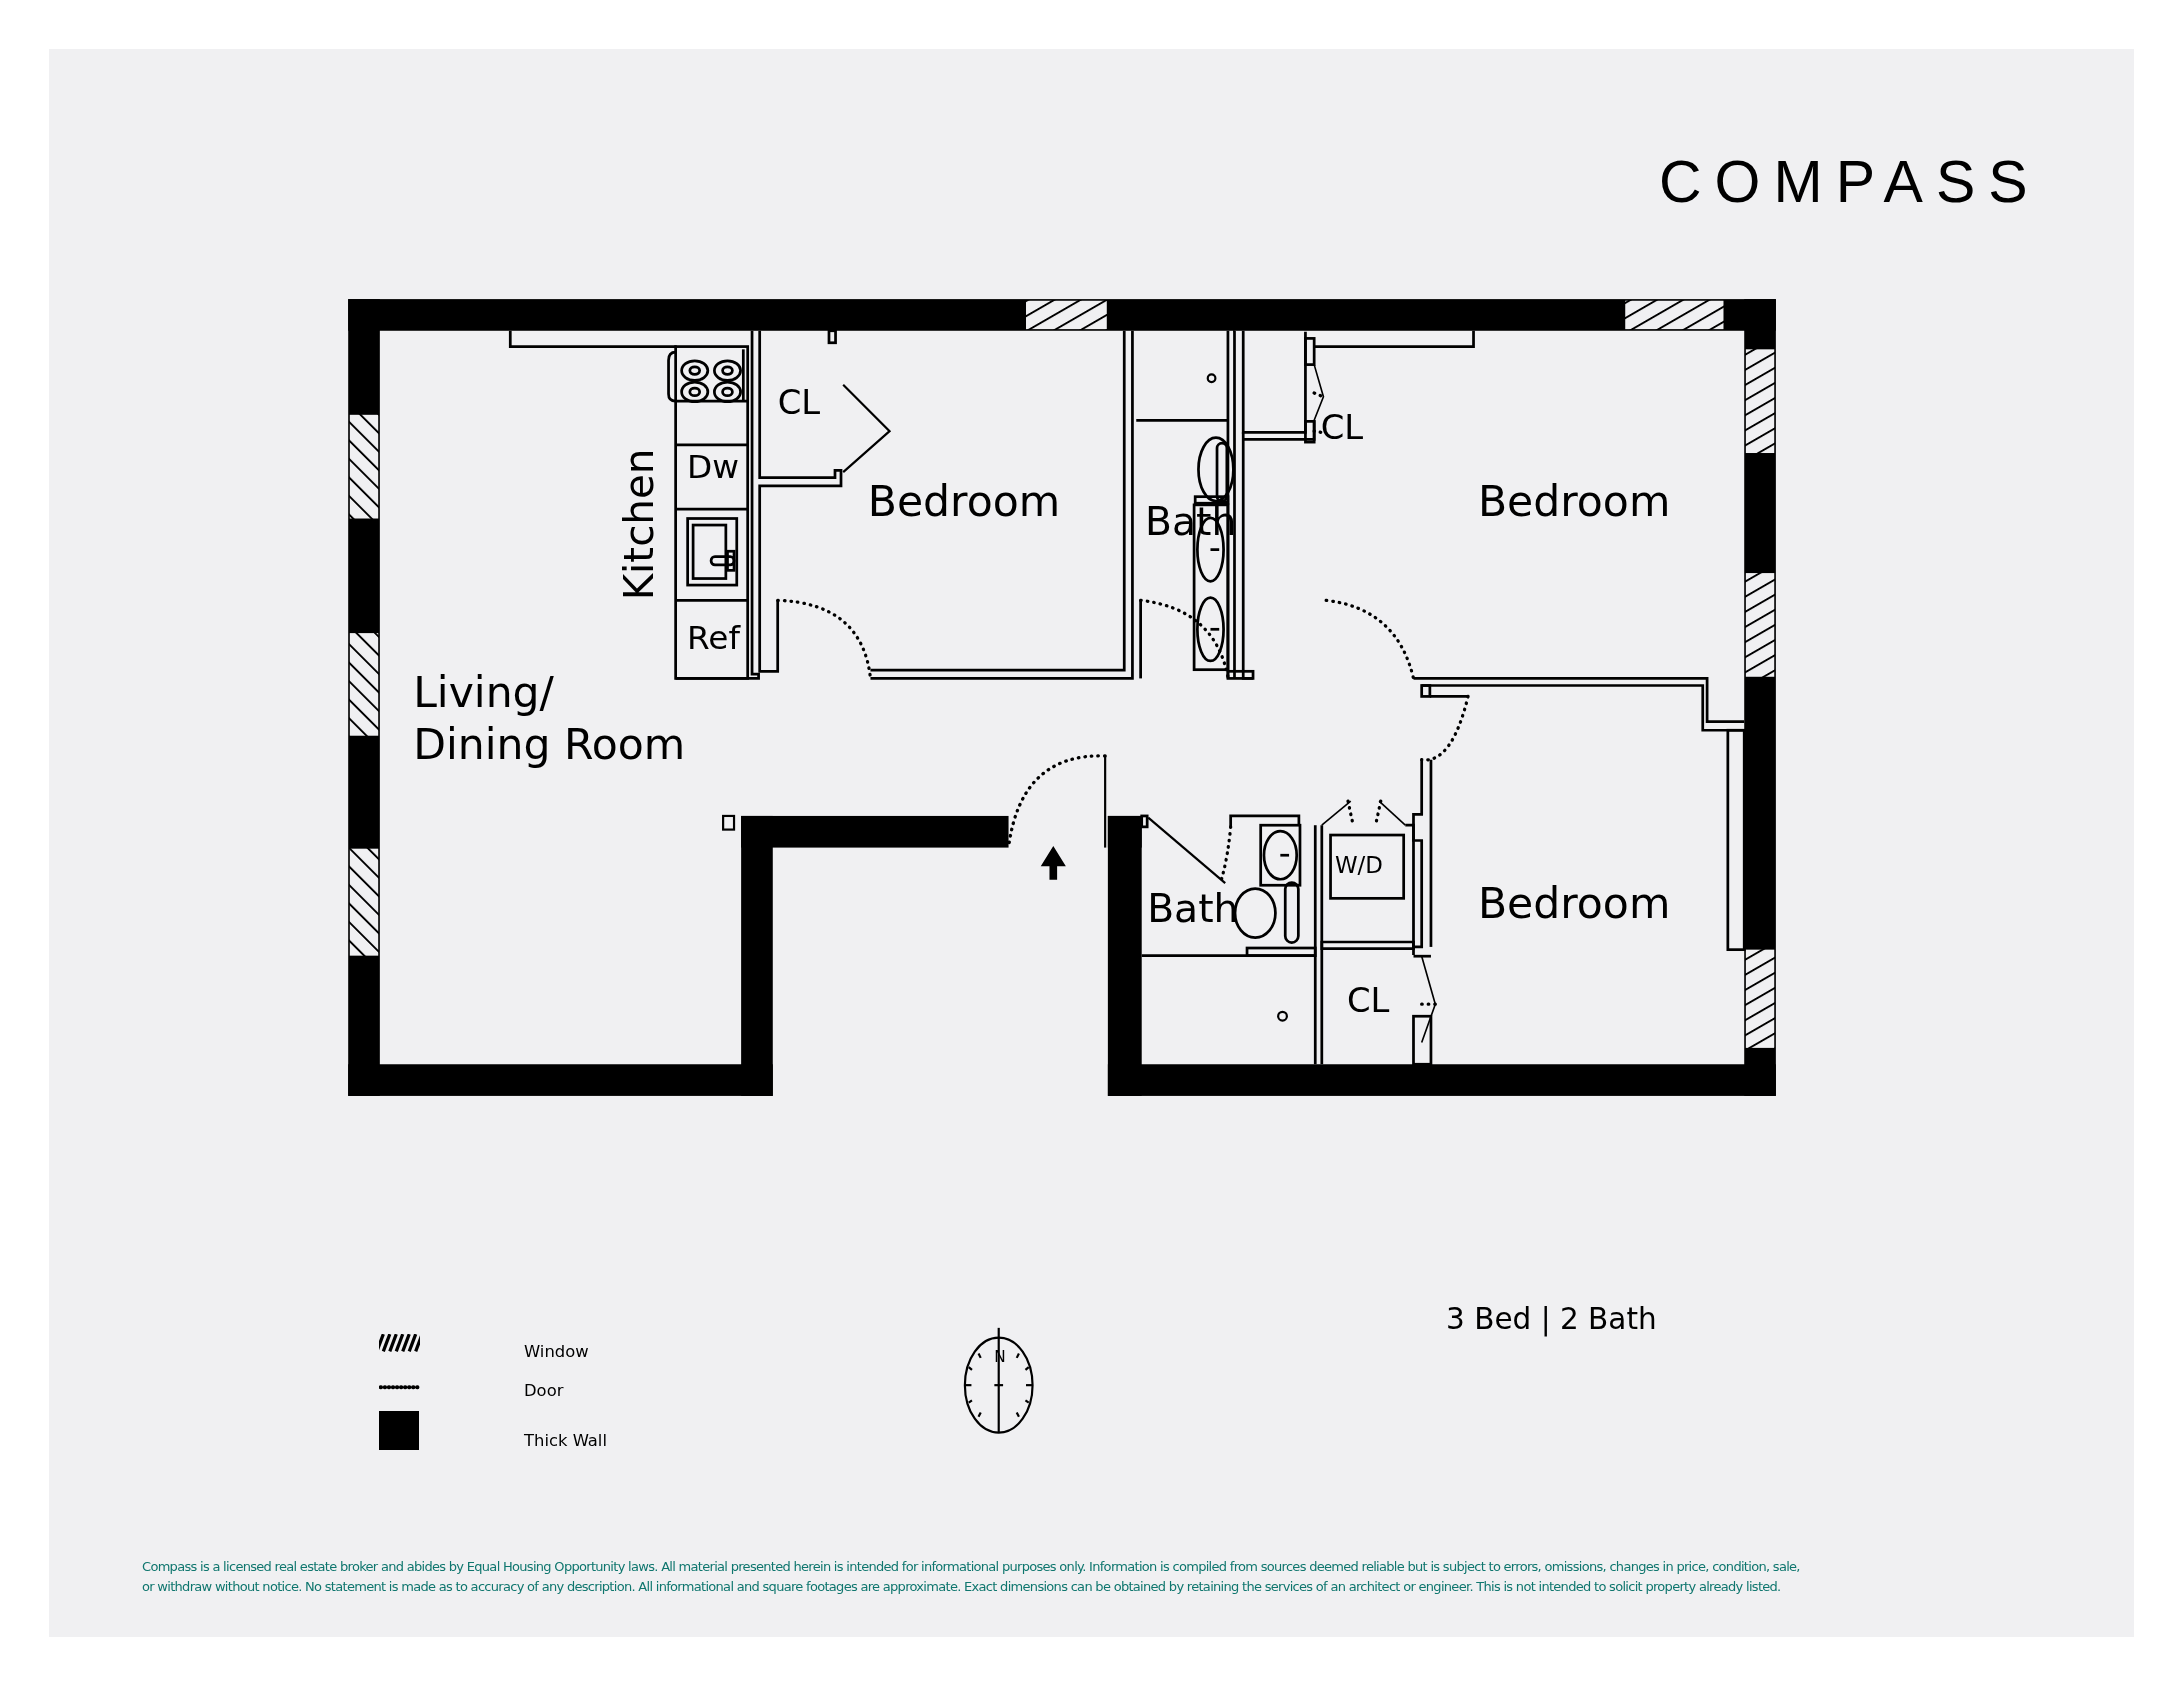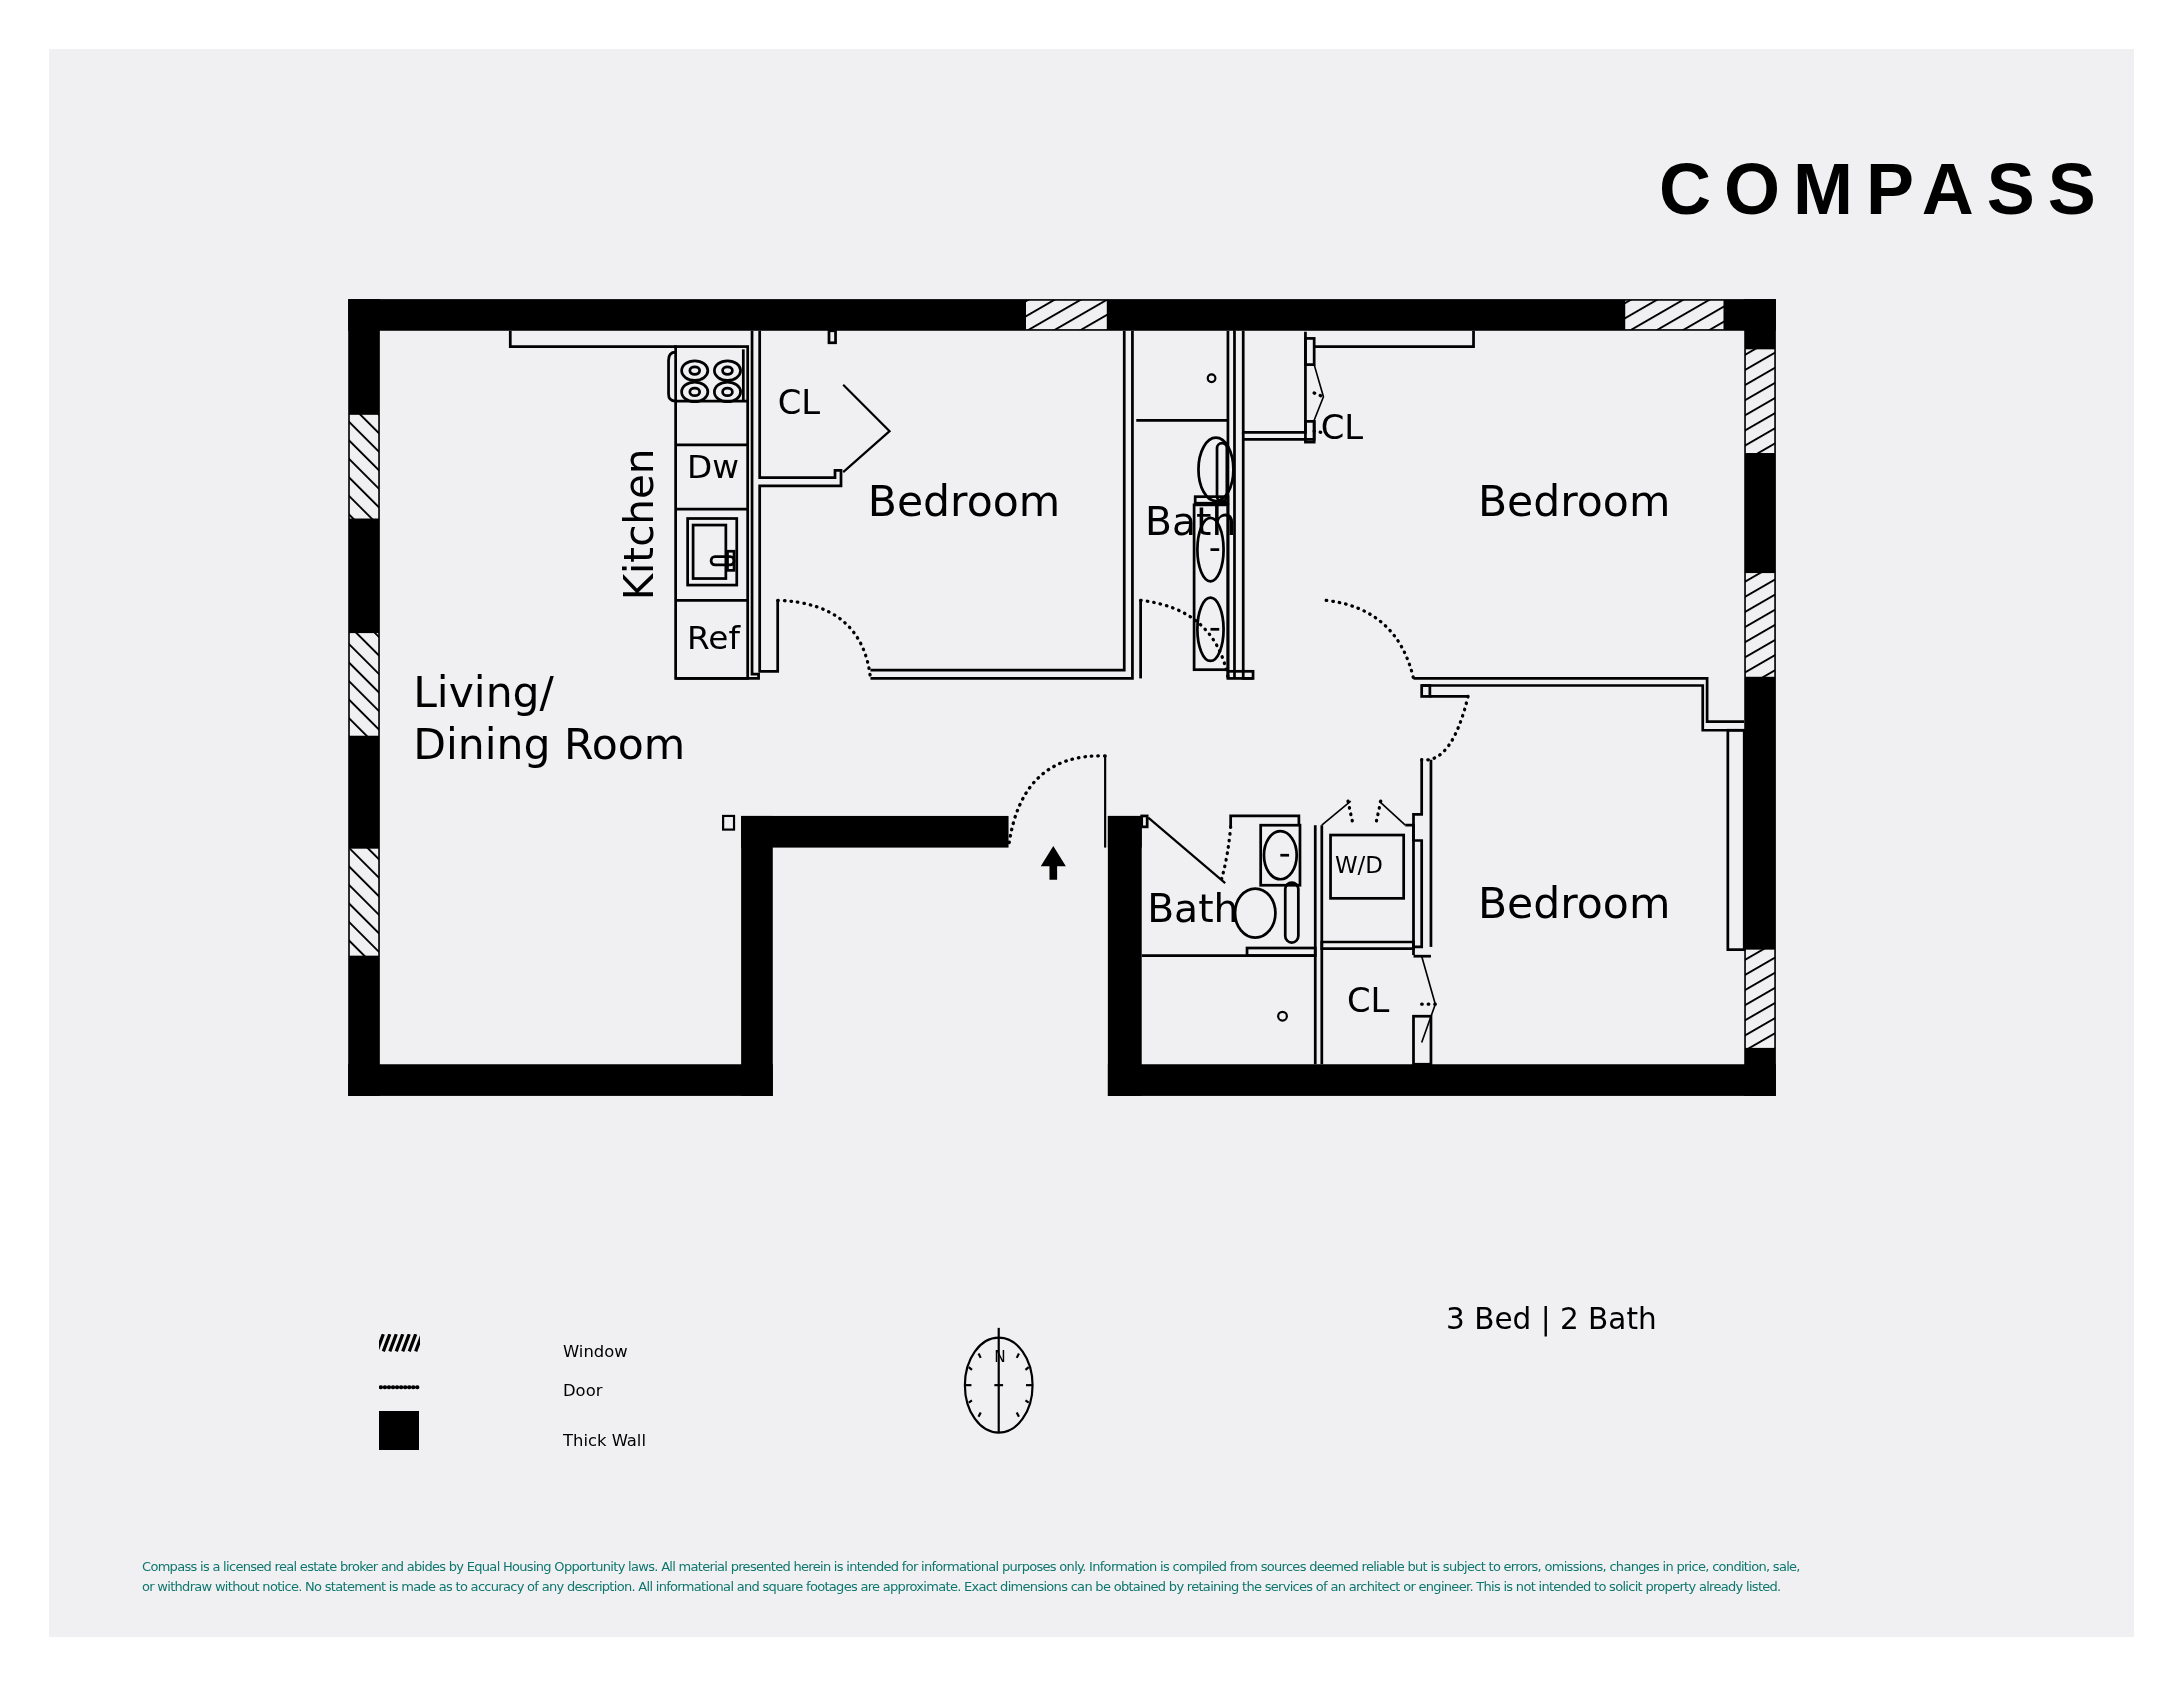--- a/index.html
+++ b/index.html
@@ -1,23 +1,23 @@
 <!DOCTYPE html>
 <html style="font-size:8.7px"><head>
 <meta charset="utf-8">
 <style>
   html, body { margin: 0; padding: 0; background: #ffffff; }
   body { width: 2183px; height: 1687px; position: relative; overflow: hidden; font-family: "Liberation Sans", sans-serif; }
   .panel { position: absolute; left: 49px; top: 49px; width: 2085px; height: 1588px; background: #f0f0f2; }
-  .logo { position: absolute; left: 1659px; top: 153px; font-family: "Liberation Sans", sans-serif; font-size: 72px; letter-spacing: 13px; color: #000; font-weight: 700; line-height: 1; }
+  .logo { position: absolute; left: 1659px; top: 153px; font-family: "Liberation Sans", sans-serif; font-size: 59px; letter-spacing: 13px; color: #000; font-weight: 400; line-height: 1; }
   .plan { position: absolute; left: 0; top: 0; }
   .room-label { font-family: "DejaVu Sans", sans-serif; fill: #000; }
   .legend { position: absolute; left: 379px; top: 1343px; }
   .legend-row { position: absolute; left: 0; display: flex; align-items: center; }
-  .legend-label { position: absolute; left: 145px; font-family: "DejaVu Sans", sans-serif; font-size: 16.4px; color: #000; white-space: nowrap; margin-left: 39px; }
+  .legend-label { position: absolute; left: 145px; font-family: "DejaVu Sans", sans-serif; font-size: 16.4px; color: #000; white-space: nowrap; }
   .swatch { position: absolute; left: 0; }
   .address { position: absolute; left: 1446px; top: 1305px; color: #000; }
   .addr-line1 { font-family: "DejaVu Sans", sans-serif; font-weight: bold; font-size: 41px; letter-spacing: -2.7px; line-height: 1; white-space: nowrap; }
   .addr-line2 { font-family: "DejaVu Sans", sans-serif; font-weight: bold; font-size: 41px; line-height: 1; margin-top: 23px; white-space: nowrap; }
   .addr-line3 { font-family: "DejaVu Sans", sans-serif; font-size: 29.5px; line-height: 1; white-space: nowrap; }
   .disclaimer { position: absolute; left: 142px; top: 1557px; width: 1910px; font-family: "DejaVu Sans", sans-serif; font-size: 13px; color: #0f766e; line-height: 20px; letter-spacing: -0.7px; }
   .disclaimer span { display: block; white-space: nowrap; }
 </style>
 </head>
 <body>

